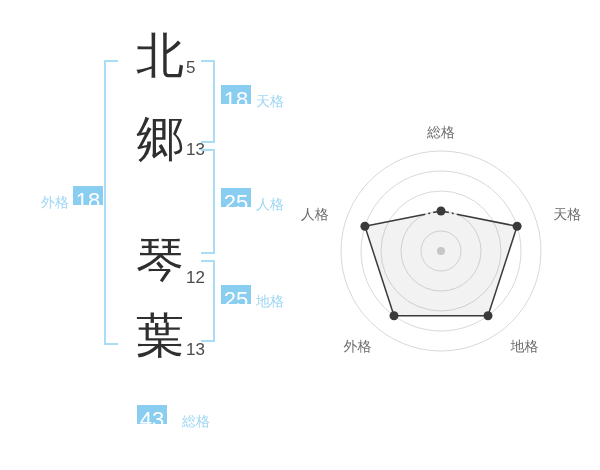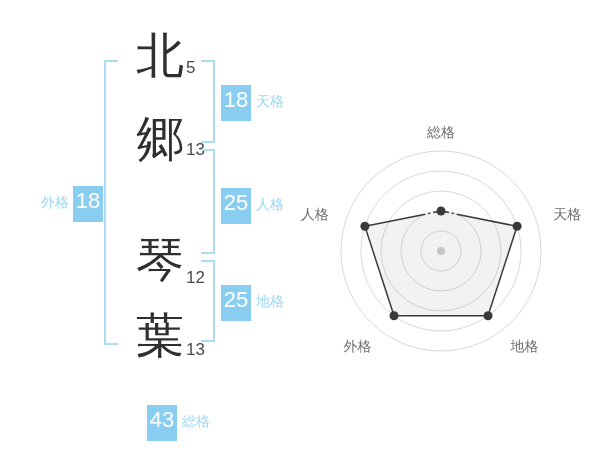--- a/index.html
+++ b/index.html
@@ -30,31 +30,31 @@
     left:201px;
     border-right:2px solid var(--bracket-blue,#abdcf6);
     border-top:2px solid var(--bracket-blue,#abdcf6);
     border-bottom:2px solid var(--bracket-blue,#abdcf6);
   }
   .br-ten{top:60px;height:79px}
   .br-jin{top:149px;height:101px}
   .br-chi{top:260px;height:78px}
 
   .badge{
-    position:absolute;width:30px;height:36px;line-height:30px;text-align:center;
+    position:absolute;width:30px;height:19px;line-height:30px;text-align:center;
     background:var(--badge-bg,#89cdf0);color:var(--badge-text,#fff);font-size:22px;
   }
   .badge-label{
     position:absolute;font-size:14px;color:var(--label-blue,#9fd7f4);white-space:nowrap;
   }
   .bg-ten{left:221px;top:85px}   .bl-ten{left:256px;top:93px}
   .bg-jin{left:221px;top:188px}  .bl-jin{left:256px;top:196px}
   .bg-chi{left:221px;top:285px}  .bl-chi{left:256px;top:293px}
   .bg-gai{left:73px;top:186px}   .bl-gai{left:41px;top:194px}
-  .bg-sou{left:147px;top:405px}  .bl-sou{left:182px;top:413px}
+  .bg-sou{left:137px;top:405px}  .bl-sou{left:182px;top:413px}
 
   
   .radar{position:absolute;left:291px;top:101px;width:300px;height:300px;}
 </style>
 </head>
 <body>
 
 <div class="stage">
 
   <div class="kanji k0">北</div>

